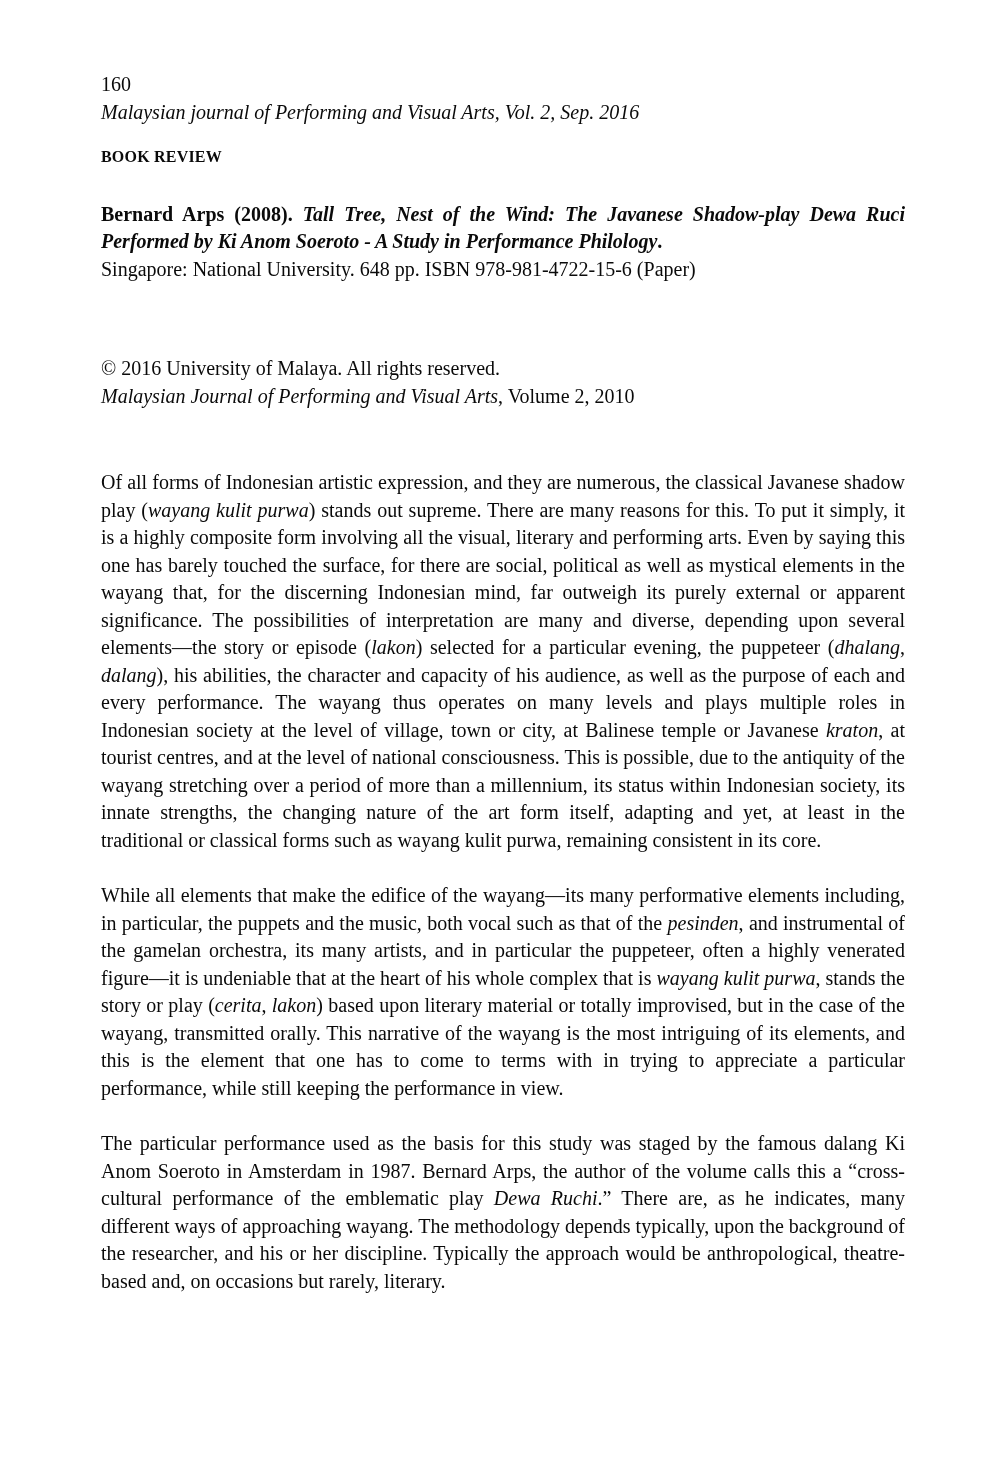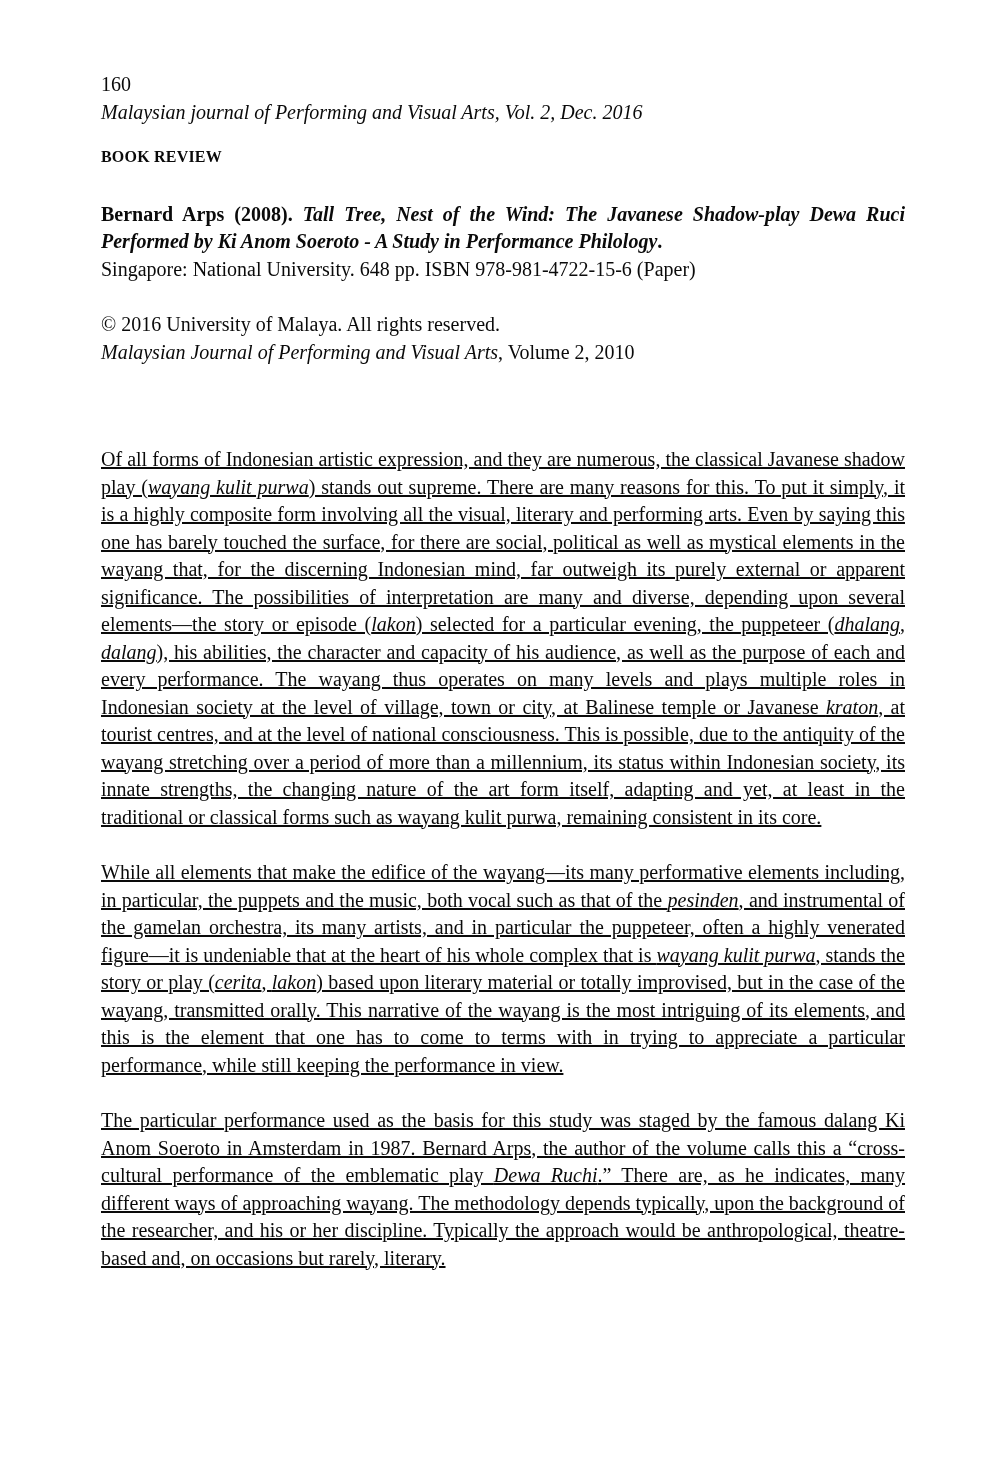--- a/index.html
+++ b/index.html
@@ -39,39 +39,39 @@
   }
 
   .citation { margin-top: 30px; }
   .citation-main {
     font-weight: bold;
     text-align: justify;
   }
   .citation-main .book-title { font-style: italic; }
   .citation-publisher { font-weight: normal; }
 
-  .copyright { margin-top: 28px; }
+  .copyright { margin-top: 72px; }
   .copyright .journal-title { font-style: italic; }
 
-  .review-body { margin-top: 80px; text-decoration: underline; }
+  .review-body { margin-top: 59px; }
   .body-para {
     text-align: justify;
     text-justify: inter-word;
   }
   .body-para + .body-para { margin-top: 28px; }
   .body-para em { font-style: italic; }
 </style>
 </head>
 <body>
 
 <div class="page">
 
   <header class="page-header">
     <div class="page-number">160</div>
-    <div class="journal-line">Malaysian journal of Performing and Visual Arts, Vol. 2, Dec. 2016</div>
+    <div class="journal-line">Malaysian journal of Performing and Visual Arts, Vol. 2, Sep. 2016</div>
   </header>
 
   <h1 class="section-heading">BOOK REVIEW</h1>
 
   <section class="citation">
     <p class="citation-main">
       <span>Bernard Arps (2008).</span>
       <span class="book-title">Tall Tree, Nest of the Wind: The Javanese Shadow-play Dewa Ruci Performed by Ki Anom Soeroto - A Study in Performance Philology</span><span>.</span>
     </p>
     <p class="citation-publisher">Singapore: National University. 648 pp. ISBN 978-981-4722-15-6 (Paper)</p>

